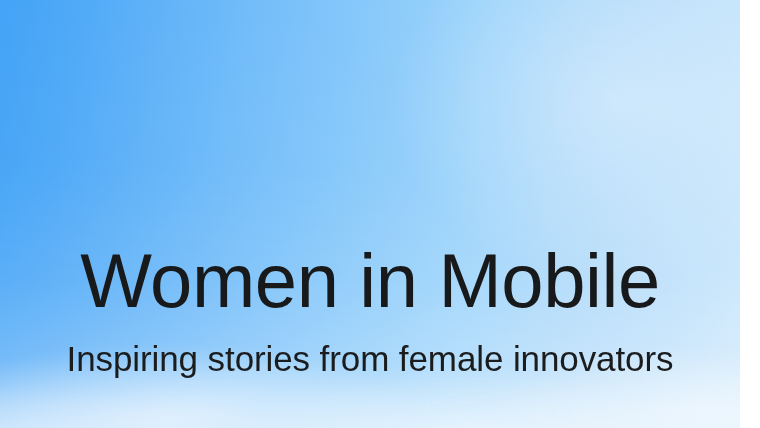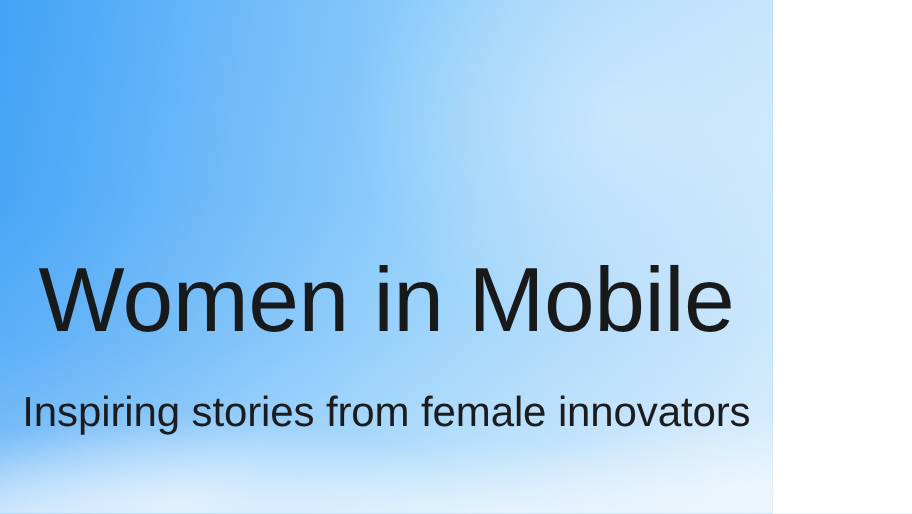--- a/index.html
+++ b/index.html
@@ -8,21 +8,21 @@
     padding: 0;
     background: #ffffff;
   }
 
   body {
     font-family: "Liberation Sans", sans-serif;
   }
 
   .hero-banner {
     position: relative;
-    width: 644px;
+    width: 740px;
     height: 428px;
     overflow: hidden;
     
     background-color: #7cc3f9;
     background-image:
       linear-gradient(96deg,
         #43a3f6 0%,
         #4fa9f7 9%,
         #63b4f8 22%,
         #78c0fa 36%,
@@ -95,21 +95,21 @@
     font-family: "Liberation Sans", sans-serif;
     font-size: 76px;
     font-weight: 400;
     line-height: 1.0;
     letter-spacing: -0.4px;
     color: #18191a;
     white-space: nowrap;
   }
 
   .hero-subtitle {
-    margin: 15px;
+    margin: 0;
     padding-top: 22px;
     font-family: "Liberation Sans", sans-serif;
     font-size: 35px;
     font-weight: 400;
     line-height: 1.0;
     letter-spacing: -0.1px;
     color: #1b1c1d;
     white-space: nowrap;
   }
 </style>

